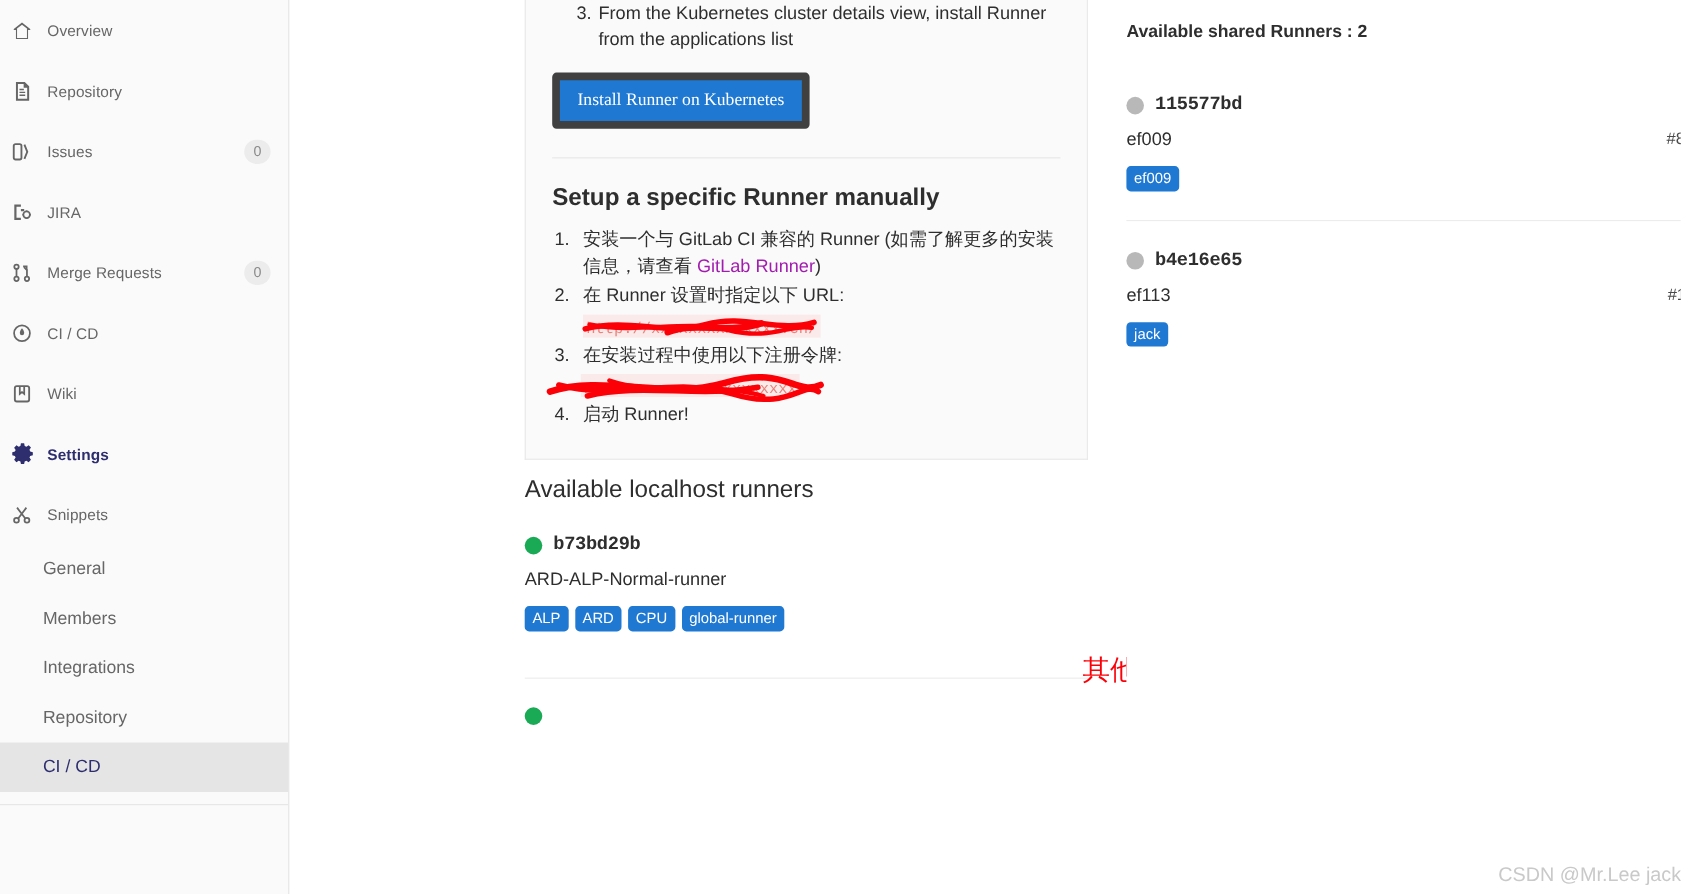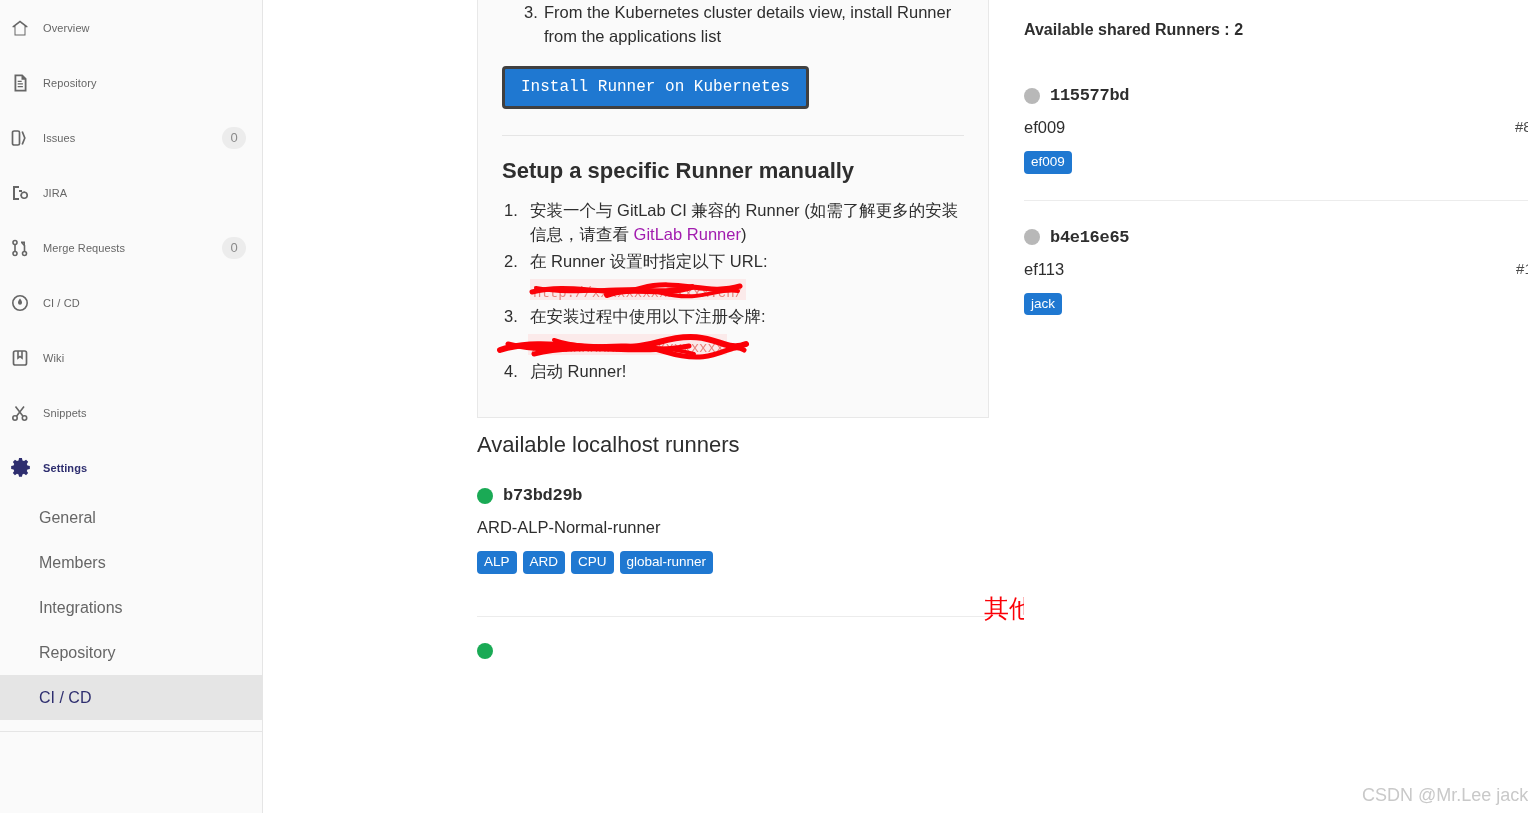--- a/index.html
+++ b/index.html
@@ -24,21 +24,21 @@
     height: 55px; padding: 0 16px 0 10px;
     cursor: pointer;
   }
   .nav-item .ico {
     width: 28px; height: 22px;
     display: flex; align-items: center; justify-content: flex-start;
     color: #666; flex: 0 0 28px;
   }
   .nav-item .ico svg { display: block; }
   .nav-label {
-    font-size: 11px; color: #666;
+    font-size: 14px; color: #666;
     flex: 1 1 auto; padding-left: 5px;
     letter-spacing: .1px;
   }
   .nav-badge {
     background: #ececec; color: #8a8a8a;
     font-size: 13px;
     border-radius: 11px;
     min-width: 24px; height: 22px;
     display: flex; align-items: center; justify-content: center;
     padding: 0 7px;
@@ -79,24 +79,24 @@
     font-size: 16.5px; color: #2e2e2e; line-height: 1.48;
   }
   ol.k8s-list { list-style-type: none; counter-reset: none; padding-left: 22px; }
   ol.k8s-list li { position: relative; padding-left: 20px; }
   ol.k8s-list li .num { position: absolute; left: 0; top: 0; }
 
   .btn-primary {
     display: inline-block;
     margin-top: 17px;
     background: #1f78d1; color: #fff;
-    border: 3px solid #404040; border-radius: 4px;
+    border: 7px solid #404040; border-radius: 4px;
     font-size: 16px; padding: 10px 16px 11px 16px;
     cursor: pointer; line-height: 1;
-    font-family: Liberation Mono, monospace;
+    font-family: Liberation Serif, serif;
   }
   .panel-rule { border-top: 1px solid #e5e5e5; margin: 26px 0 0 0; }
 
   h4.setup-heading {
     font-size: 22px; font-weight: bold; color: #2e2e2e;
     margin: 22px 0 14px 0;
   }
   ol.manual-list { padding-left: 28px; }
   ol.manual-list > li { margin-bottom: 2px; }
   a.inline-link { color: #a21caf; text-decoration: none; }
@@ -248,39 +248,39 @@
     <div class="nav-item">
       <span class="ico">
         <svg width="20" height="20" viewBox="0 0 20 20">
             <rect x="3.5" y="3" width="13" height="14" rx="1.8" fill="none" stroke="currentColor" stroke-width="1.7"></rect>
             <path d="M8 3v7l2-1.6L12 10V3" fill="none" stroke="currentColor" stroke-width="1.6"></path>
           </svg>
       </span>
       <span class="nav-label">Wiki</span>
     </div>
 
+    <div class="nav-item active">
+      <span class="ico">
+        <svg width="21" height="21" viewBox="0 0 20 20">
+            <path d="M10 6.6a3.4 3.4 0 1 0 0 6.8 3.4 3.4 0 0 0 0-6.8zm0 2a1.4 1.4 0 1 1 0 2.8 1.4 1.4 0 0 1 0-2.8z" fill="currentColor"></path>
+            <path d="M8.6 1h2.8l.45 2.3 1.5.62 1.95-1.3 2 2-1.3 1.95.62 1.5L18.9 8.6v2.8l-2.3.45-.62 1.5 1.3 1.95-2 2-1.95-1.3-1.5.62-.45 2.3H8.6l-.45-2.3-1.5-.62-1.95 1.3-2-2 1.3-1.95-.62-1.5L1.1 11.4V8.6l2.3-.45.62-1.5-1.3-1.95 2-2L6.65 3.9l1.5-.62L8.6 1z" fill="currentColor"></path>
+          </svg>
+      </span>
+      <span class="nav-label">Settings</span>
+    </div>
+
     <div class="nav-item">
       <span class="ico">
         <svg width="20" height="20" viewBox="0 0 20 20">
             <circle cx="5" cy="15" r="2.2" fill="none" stroke="currentColor" stroke-width="1.6"></circle>
             <circle cx="14.5" cy="15" r="2.2" fill="none" stroke="currentColor" stroke-width="1.6"></circle>
             <path d="M6.5 13.3 14 3.5M13 13.3 5.5 3.5" stroke="currentColor" stroke-width="1.6"></path>
           </svg>
       </span>
       <span class="nav-label">Snippets</span>
-    </div>
-
-    <div class="nav-item active">
-      <span class="ico">
-        <svg width="21" height="21" viewBox="0 0 20 20">
-            <path d="M10 6.6a3.4 3.4 0 1 0 0 6.8 3.4 3.4 0 0 0 0-6.8zm0 2a1.4 1.4 0 1 1 0 2.8 1.4 1.4 0 0 1 0-2.8z" fill="currentColor"></path>
-            <path d="M8.6 1h2.8l.45 2.3 1.5.62 1.95-1.3 2 2-1.3 1.95.62 1.5L18.9 8.6v2.8l-2.3.45-.62 1.5 1.3 1.95-2 2-1.95-1.3-1.5.62-.45 2.3H8.6l-.45-2.3-1.5-.62-1.95 1.3-2-2 1.3-1.95-.62-1.5L1.1 11.4V8.6l2.3-.45.62-1.5-1.3-1.95 2-2L6.65 3.9l1.5-.62L8.6 1z" fill="currentColor"></path>
-          </svg>
-      </span>
-      <span class="nav-label">Settings</span>
     </div>
 
     <div class="subnav-item">
       <span>General</span>
     </div>
     <div class="subnav-item">
       <span>Members</span>
     </div>
     <div class="subnav-item">
       <span>Integrations</span>

